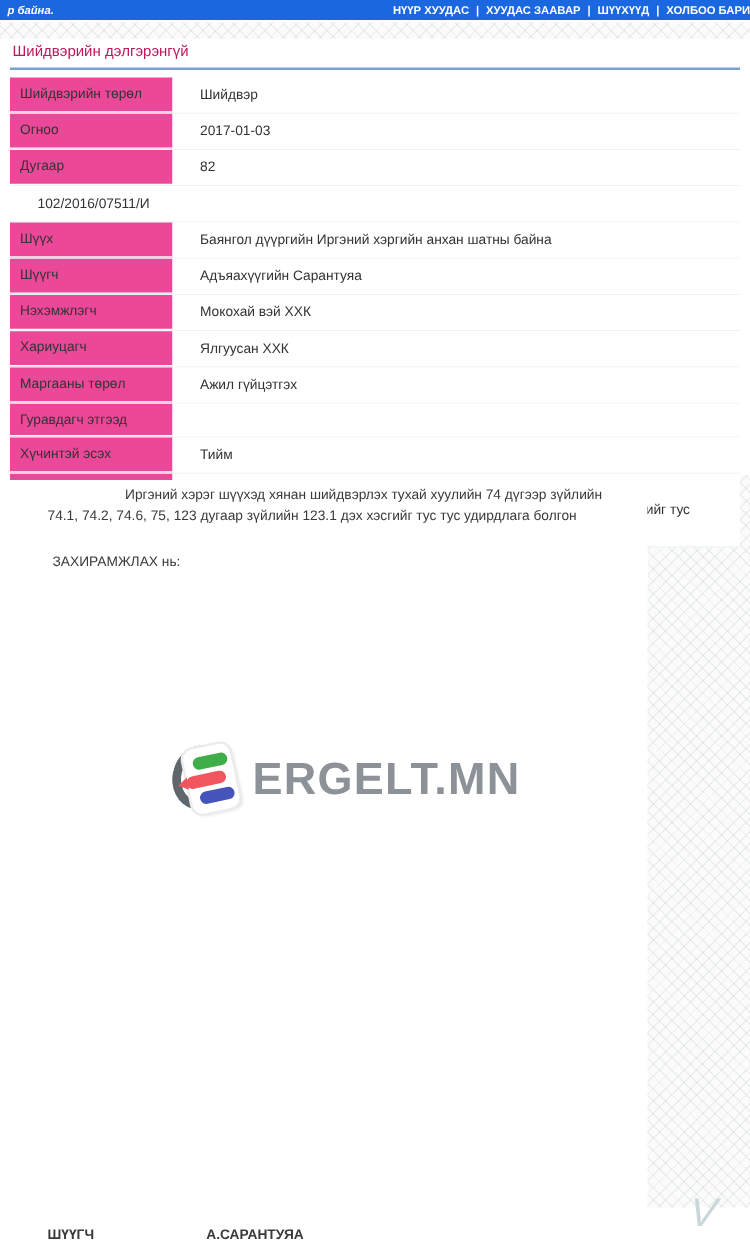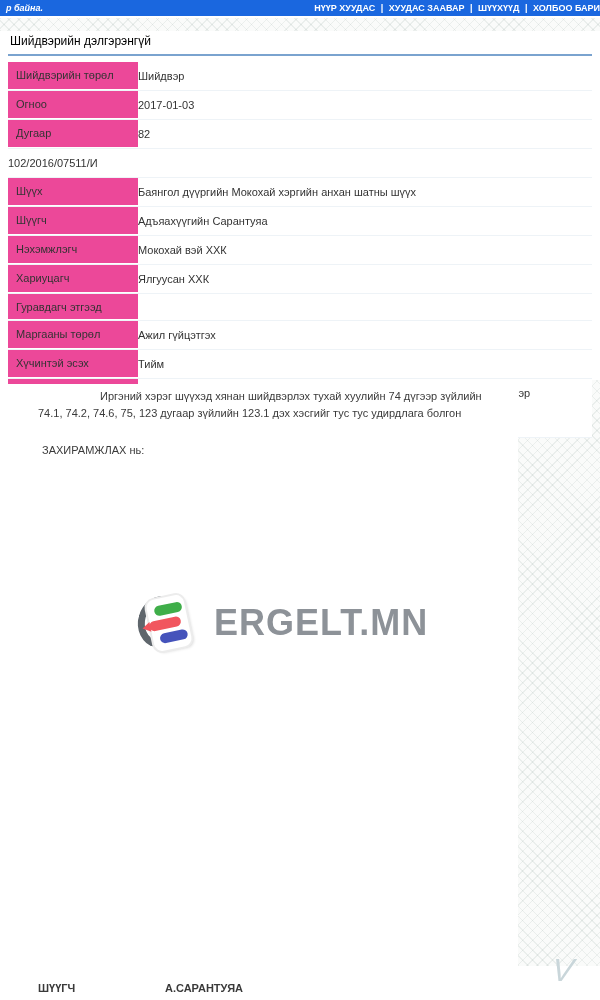--- a/index.html
+++ b/index.html
@@ -23,45 +23,45 @@
     padding:0 0 0 6px; font-size:9px; line-height:18px; white-space:nowrap;
   }
   .topbar .marquee { font-style:italic; font-weight:bold; }
   .topbar nav { font-weight:bold; letter-spacing:0; margin-right:-6px; }
   .topbar nav .nav-item { color:#fff; text-decoration:none; cursor:pointer; }
   .topbar nav .sep { padding:0 3px; }
   .topbar nav span.wrap:last-child .sep { display:none; }
   .strip { position:absolute; top:18px; left:0; width:600px; height:13px; }
   
   .title-block { position:absolute; top:31px; left:8px; width:584px; }
-  .page-title { color:#000000; font-size:12px; padding:3px 2px 6px 2px; }
+  .page-title { color:#be185d; font-size:12px; padding:3px 2px 6px 2px; }
   .title-rule { border-bottom:2px solid #7aa3cf; }
   
   .details { position:absolute; top:62px; left:8px; width:584px; font-size:11px; }
   .drow { display:flex; border-bottom:1px solid #eef3f7; min-height:26px; }
   .dlabel {
     width:130px; flex:0 0 130px; background:#ec4899; padding:7px 8px 6px 8px;
     border-bottom:1px solid #fff; color:#333;
   }
-  .dvalue { flex:1; padding:7px 10px 6px 0; background:#fff; color:#333; line-height:15px; }
+  .dvalue { flex:1; padding:7px 10px 6px 22px; background:#fff; color:#333; line-height:15px; }
   .drow:last-child .dvalue { text-indent:55px; padding-right:40px; }
   
   .right-pattern { position:absolute; top:380px; left:518px; width:82px; height:586px; }
   .corner-mark {
     position:absolute; top:952px; left:552px; font-size:32px; color:#c9d6da;
     font-style:italic; transform:skewX(-6deg);
   }
   
   .doc { position:absolute; top:384px; left:0; width:518px; background:#fff;
          font-size:11px; line-height:17px; color:#3a3a3a; padding:4px 20px 0 38px; }
   .intro { text-indent:62px; }
   .order-heading { margin-top:20px; text-indent:4px; }
   .para  { margin-top:13px; text-indent:8px; }
   
-  .wm { position:absolute; top:592px; left:138px; display:flex; align-items:center; gap:20px; }
+  .wm { position:absolute; top:592px; left:138px; display:flex; align-items:center; gap:8px; }
   .logo-icon { position:relative; width:56px; height:62px; flex:0 0 56px; }
   .ring {
     position:absolute; left:0; top:4px; width:46px; height:52px;
     border:7px solid #5f666c; border-right-color:transparent;
     border-radius:50%; transform:rotate(15deg);
   }
   .card {
     position:absolute; left:12px; top:5px; width:38px; height:52px;
     background:#fff; border-radius:8px; transform:rotate(-12deg);
     box-shadow:0 0 0 2px #ececec, 2px 2px 3px rgba(0,0,0,0.15);
@@ -122,41 +122,41 @@
   </div>
     <div class="drow">
     <div class="dlabel">Дугаар</div>
     <div class="dvalue">82</div>
   </div>
     <div class="drow">
     <div class="dvalue">102/2016/07511/И</div>
   </div>
     <div class="drow">
     <div class="dlabel">Шүүх</div>
-    <div class="dvalue">Баянгол дүүргийн Мокохай хэргийн анхан шатны шүүх</div>
+    <div class="dvalue">Баянгол дүүргийн Иргэний хэргийн анхан шатны байна</div>
   </div>
     <div class="drow">
     <div class="dlabel">Шүүгч</div>
     <div class="dvalue">Адъяахүүгийн Сарантуяа</div>
   </div>
     <div class="drow">
     <div class="dlabel">Нэхэмжлэгч</div>
     <div class="dvalue">Мокохай вэй ХХК</div>
   </div>
     <div class="drow">
     <div class="dlabel">Хариуцагч</div>
     <div class="dvalue">Ялгуусан ХХК</div>
   </div>
     <div class="drow">
+    <div class="dlabel">Маргааны төрөл</div>
+    <div class="dvalue">Ажил гүйцэтгэх</div>
+  </div>
+    <div class="drow">
     <div class="dlabel">Гуравдагч этгээд</div>
     <div class="dvalue"></div>
-  </div>
-    <div class="drow">
-    <div class="dlabel">Маргааны төрөл</div>
-    <div class="dvalue">Ажил гүйцэтгэх</div>
   </div>
     <div class="drow">
     <div class="dlabel">Хүчинтэй эсэх</div>
     <div class="dvalue">Тийм</div>
   </div>
     <div class="drow">
     <div class="dlabel">Шийдвэрийн товч</div>
     <div class="dvalue">Иргэний хэрэг шүүхэд хянан шийдвэрлэх тухай хуулийн 74 дүгээр зүйлийн 74.1, 74.2, 74.6, 75, 123 дугаар зүйлийн 123.1 дэх хэсгийг тус тус удирдлага болгон</div>
   </div>
   </div>

